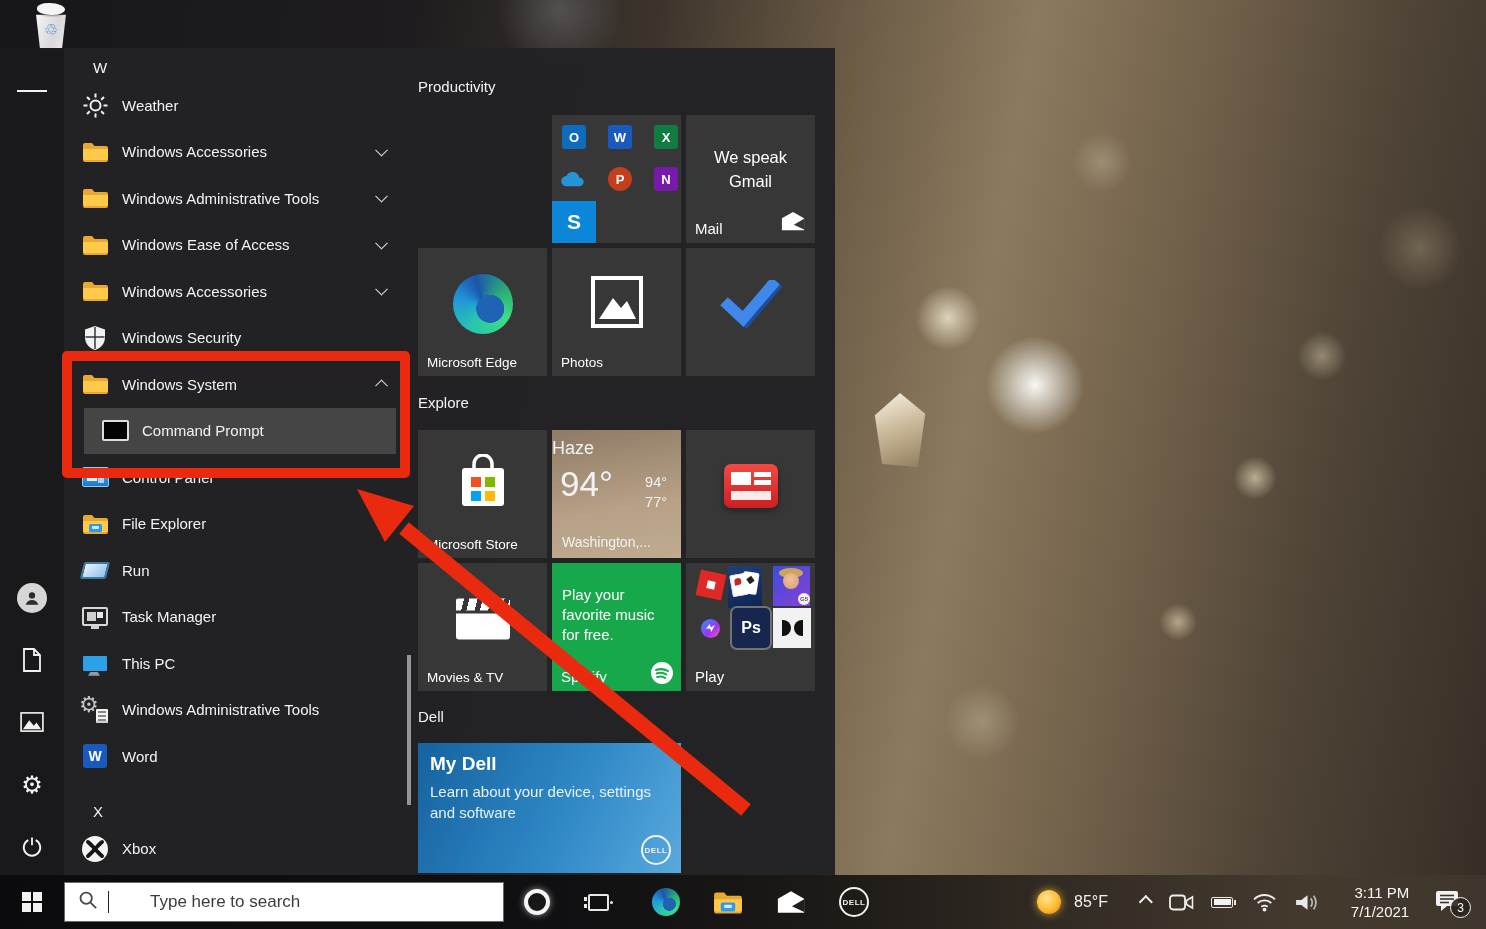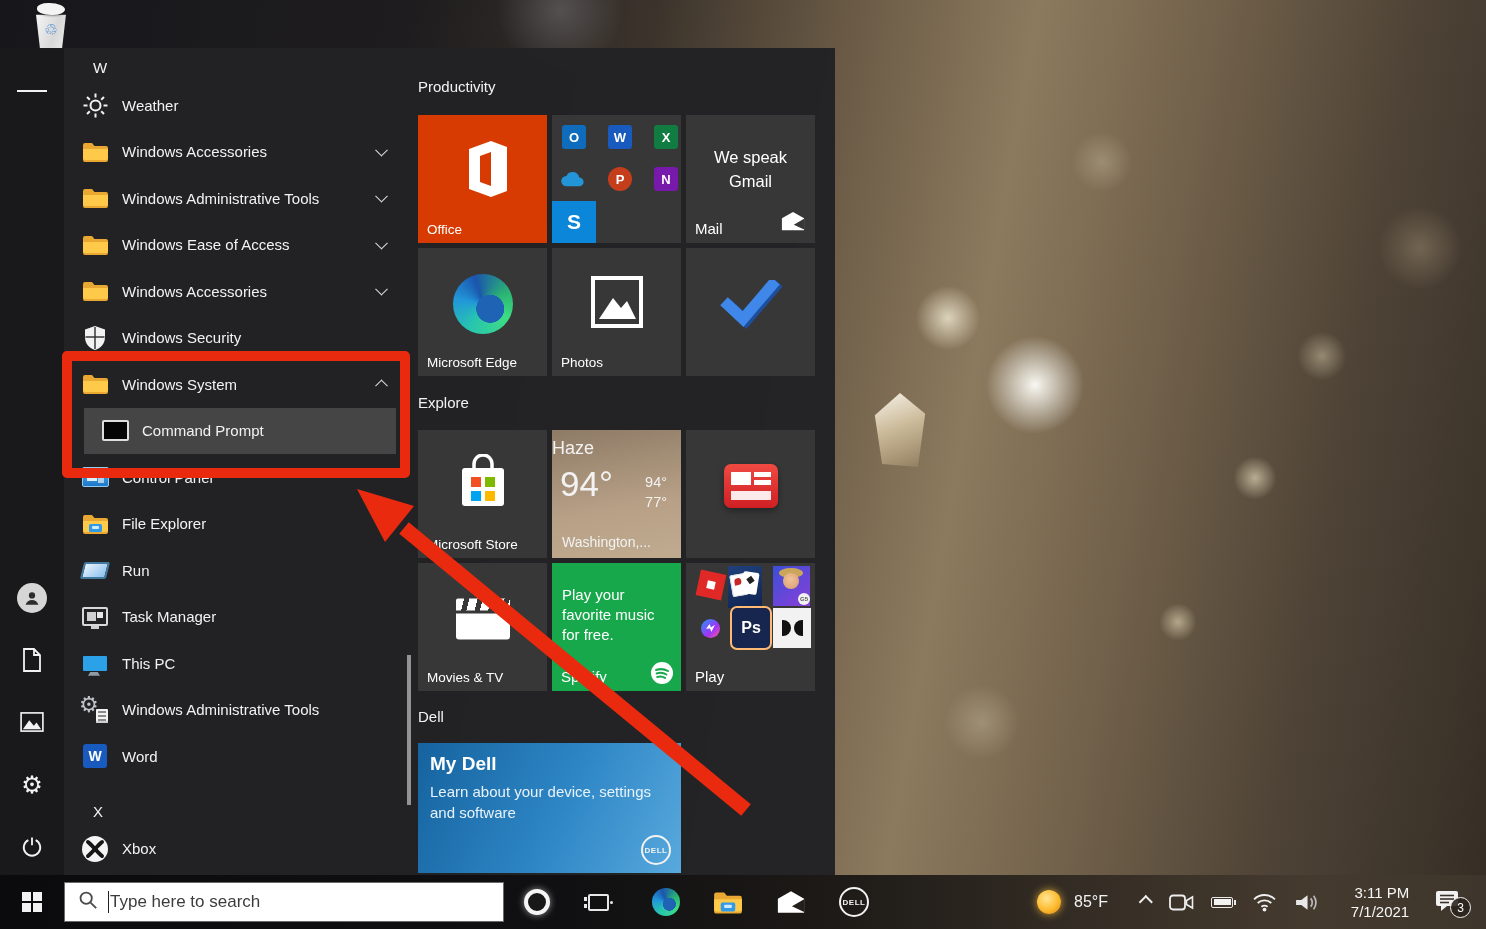--- a/index.html
+++ b/index.html
@@ -131,21 +131,21 @@
   .card.c2:after { content:""; position:absolute; left:5px; top:5px; width:6px; height:6px; background:#212121; transform:rotate(45deg); }
   .girl { position:absolute; left:87px; top:3px; width:37px; height:40px; background:linear-gradient(140deg,#3b4fd8,#8a3fd8); }
   .girl i { position:absolute; left:10px; top:7px; width:16px; height:16px; border-radius:50%; background:radial-gradient(circle at 45% 40%,#f0c29a,#d99a6c); }
   .girl u { position:absolute; left:6px; top:2px; width:24px; height:10px; border-radius:50%; background:#caa55a; }
   .g5 { position:absolute; left:112px; top:30px; width:12px; height:12px; border-radius:50%; background:#f2f2f2;
     color:#555; font-size:6px; font-weight:bold; display:flex; align-items:center; justify-content:center; }
   .msgr { position:absolute; left:15px; top:56px; width:19px; height:19px; border-radius:50%;
     background:linear-gradient(135deg,#2196f3,#a033fa 60%,#ff5d8f); }
   .msgr i { position:absolute; left:5px; top:5px; width:9px; height:8px; background:#fff;
     clip-path:polygon(0 60%,40% 0,55% 45%,100% 10%,60% 100%,45% 55%); }
-  .psx { position:absolute; left:44px; top:43px; width:42px; height:44px; background:#17264e; border:2px solid #fdba74; border-radius:7px;
+  .psx { position:absolute; left:44px; top:43px; width:42px; height:44px; background:#17264e; border:2px solid #737373; border-radius:7px;
     color:#fff; font-size:16px; font-weight:bold; display:flex; align-items:center; justify-content:center; }
   .dolby { position:absolute; left:87px; top:45px; width:38px; height:40px; background:#f2f2f2; display:flex; align-items:center; justify-content:center; gap:3px; }
   .dolby i { width:9px; height:16px; background:#111; border-radius:0 9px 9px 0; }
   .dolby u { width:9px; height:16px; background:#111; border-radius:9px 0 0 9px; }
 
   .md-title { position:absolute; left:12px; top:10px; font-size:19px; font-weight:bold; color:#fff; }
   .md-body { position:absolute; left:12px; top:38px; width:230px; font-size:15px; line-height:21px; color:#e8f2fa; }
   .dell-ring { width:30px; height:30px; border:2px solid #f2f2f2; border-radius:50%;
     color:#f2f2f2; font-size:8px; font-weight:bold; letter-spacing:.5px; display:flex; align-items:center; justify-content:center; }
   .md-logo { position:absolute; right:10px; bottom:8px; }
@@ -157,21 +157,21 @@
 
   
   .taskbar { position:absolute; left:0; top:875px; width:1486px; height:54px;
     background:linear-gradient(90deg,#0b0b0d 0%,#101012 38%,#1c1916 55%,#332c24 72%,#453a2e 88%,#3e362c 100%); z-index:70; }
   .tb-abs { position:absolute; top:0; height:54px; display:flex; align-items:center; justify-content:center; }
   .win-flag { display:grid; grid-template-columns:9px 9px; grid-template-rows:9px 9px; gap:2px; }
   .win-flag i { background:#f2f2f2; }
   .searchbox { position:absolute; left:64px; top:7px; width:440px; height:40px; background:#fff; border:1px solid #6a6a6a;
     display:flex; align-items:center; }
   .searchbox input { border:none; outline:none; background:transparent; font-size:17px; color:#2b2b2b; width:330px;
-    font-family:"Liberation Sans","DejaVu Sans",sans-serif; }
+    font-family:"Liberation Sans","DejaVu Sans",sans-serif;margin-left:40px; }
   .searchbox input::placeholder { color:#3c3c3c; opacity:1; }
   .sb-caret { width:1px; height:22px; background:#222; margin-right:1px; }
   .cortana-ring { width:26px; height:26px; border-radius:50%; border:4px solid #f5f5f5; background:#181818;
     box-shadow:0 0 7px rgba(255,255,255,.55); }
   .taskview { width:21px; height:17px; border:2px solid #e8e8e8; border-radius:2px; position:relative; }
   .taskview:before { content:""; position:absolute; left:-6px; top:1px; width:3px; height:4px; background:#e8e8e8; box-shadow:0 7px 0 #e8e8e8; }
   .taskview:after { content:""; position:absolute; right:-6px; top:5px; width:3px; height:3px; border-radius:50%; background:#e8e8e8; }
   .edge-ball { border-radius:50%;
     background:
       radial-gradient(circle at 62% 58%, #1e63b4 0 27%, rgba(0,0,0,0) 28%),
@@ -417,28 +417,20 @@
       </span>
       <span class="lbl">Xbox</span>
     </div>
   </div>
 
   <div class="al-scrollbar"></div>
 
   <div class="tiles">
     <div class="tile-header" style="left:0; top:30px">Productivity</div>
 
-    <div class="tile tile-office" style="left:0; top:67px">
-      <span class="center-ic">
-        <svg width="56" height="62" viewBox="0 0 56 60">
-            <path fill-rule="evenodd" fill="#fff" d="M36 2 L14 10 V50 L36 58 L52 52 V8 Z M36 13 L25 17 V43 L36 47 Z"></path>
-          </svg>
-      </span>
-      <span class="tlabel">Office</span>
-    </div>
 
     <div class="tile" style="left:134px; top:67px">
       <span class="mini" style="left:10px; top:10px; background:var(--outlook-blue,#0f6cbd)">O</span>
       <span class="mini" style="left:56px; top:10px; background:var(--word-blue,#185abd)">W</span>
       <span class="mini" style="left:102px; top:10px; background:var(--excel-green,#107c41)">X</span>
       <span class="mini" style="left:8px; top:52px; background:transparent">
         <svg width="30" height="19" viewBox="0 0 30 19">
             <path d="M8 18 a6.5 6.5 0 0 1 0-13 A8.5 8.5 0 0 1 24 7 a5.5 5.5 0 0 1 0 11 z" fill="#2494d8"></path>
           </svg>
       </span>

